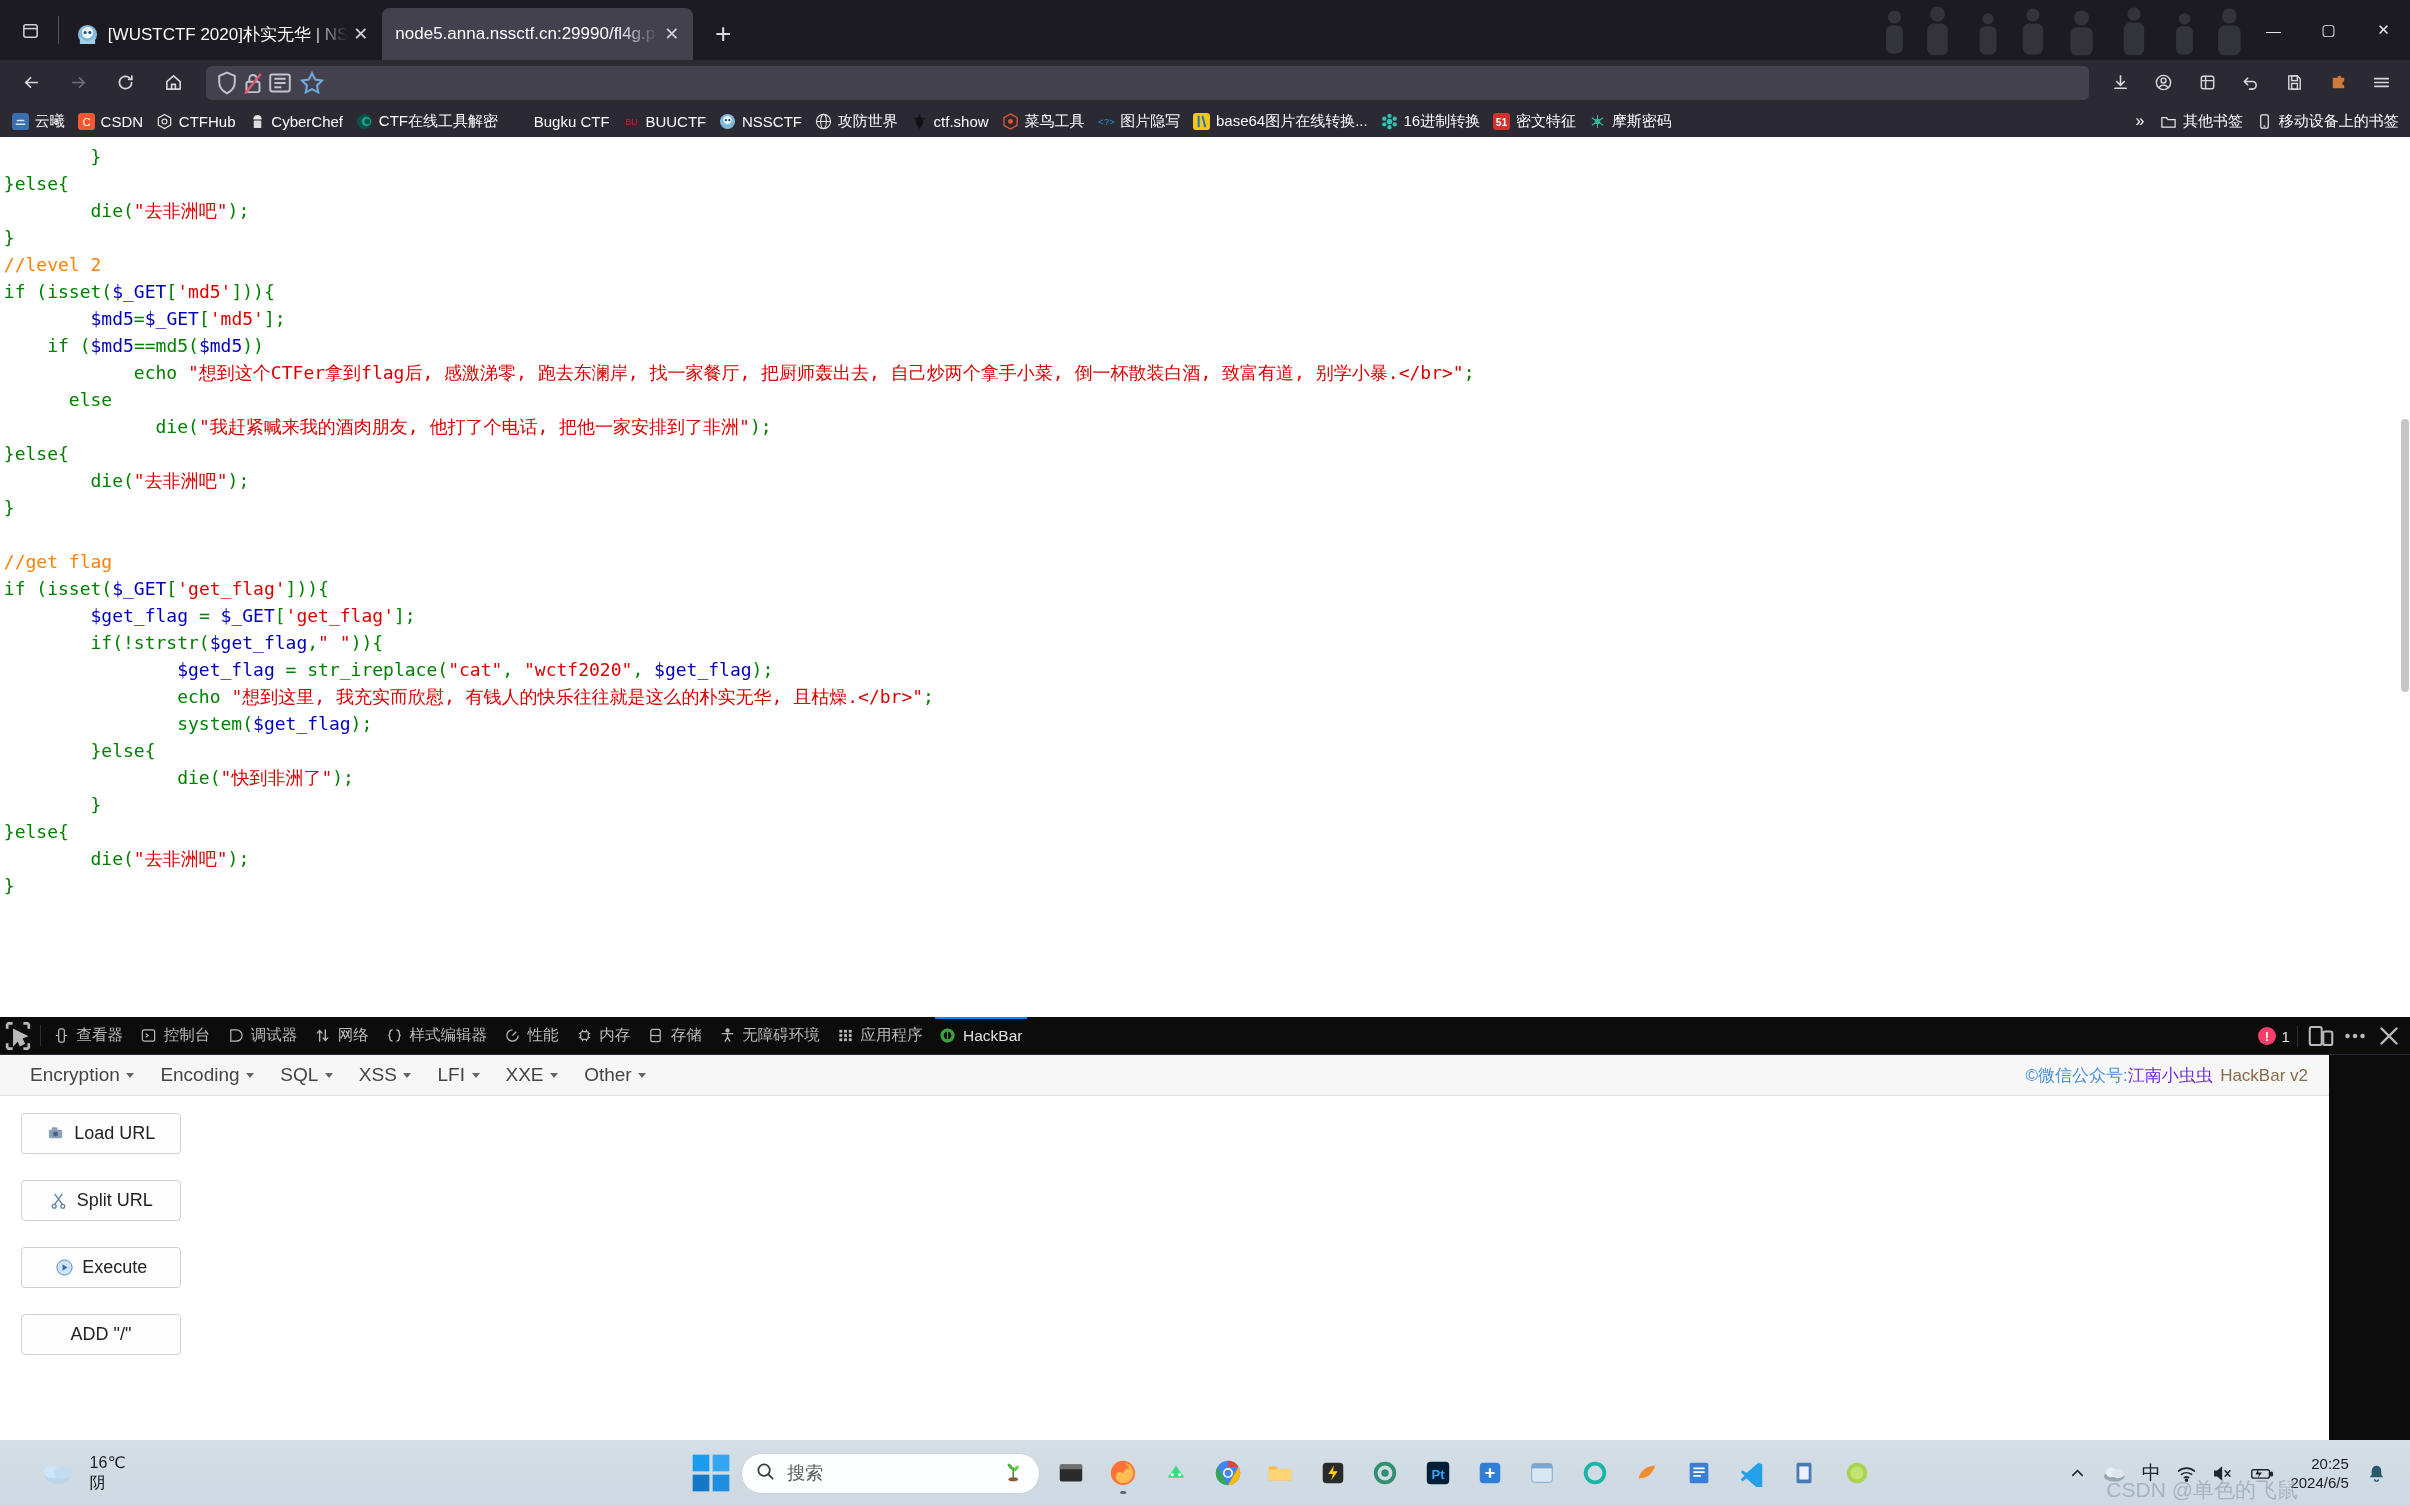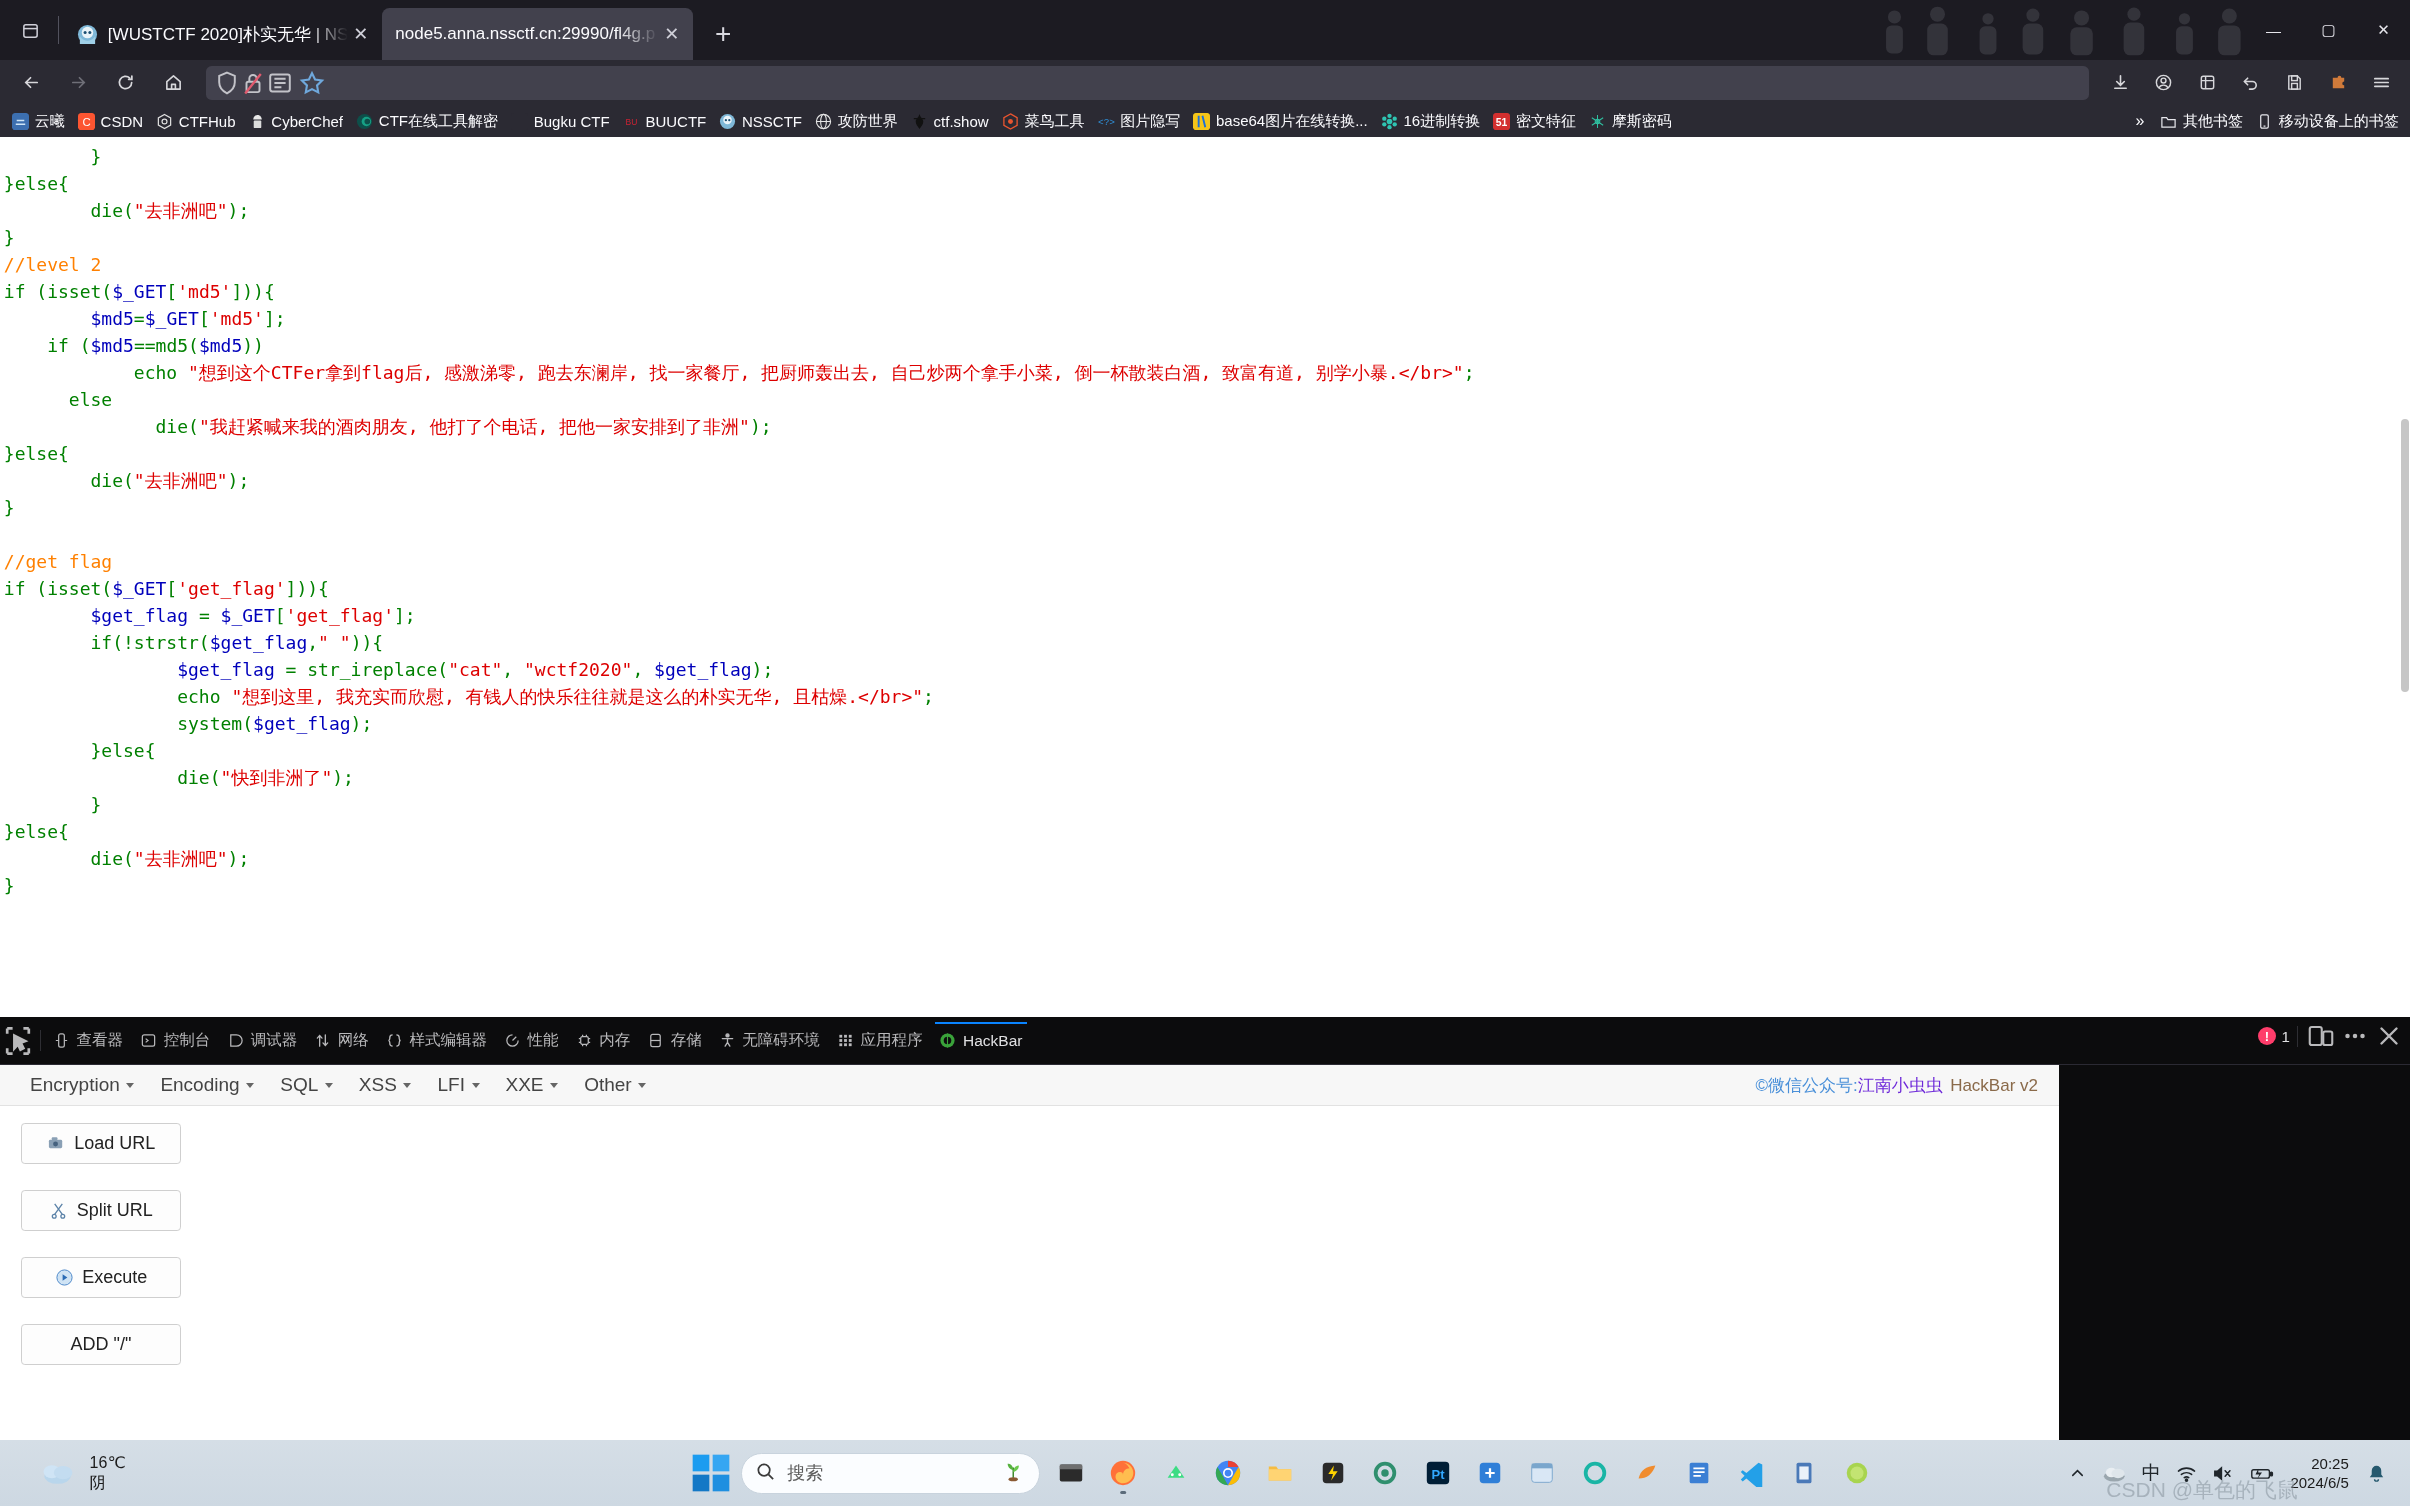--- a/index.html
+++ b/index.html
@@ -127,21 +127,21 @@
     position:absolute; right:0; top:0; width:13px; height:759px; background:#fff;
   }
   .pg-scroll .thumb {
     position:absolute; right:1.9px; top:282px; width:8.5px; height:273px;
     background:#c6c6c6; border-radius:4.7px;
   }
 
   
   .devtools { width:2411px; height:424px; background:#0c0c0d; color:#e0e0e2; position:relative; }
   .dt-tabbar {
-    height:48px; background:#0c0c0d; display:flex; align-items:center;
+    height:38px; background:#0c0c0d; display:flex; align-items:center;
     border-bottom:0.9px solid #2b2a33; position:relative;
   }
   .dt-pick {
     width:36px; height:38px; display:flex; align-items:center; justify-content:center;
     color:#b9b9bb;
   }
   .dt-sep { width:0.9px; height:21px; background:#2e2e33; margin:0 3.8px; }
   .dt-tab {
     display:flex; align-items:center; height:38px; padding:0 8.5px; gap:6.6px;
     color:#b9b9bb; font-size:15.5px; white-space:nowrap; position:relative;
@@ -153,21 +153,21 @@
   .dt-tab .dti { width:17px; height:17px; display:flex; align-items:center; justify-content:center; }
   .dt-right { position:absolute; right:7.5px; top:0; height:38px; display:flex; align-items:center; gap:3.8px; }
   .err-badge { display:flex; align-items:center; gap:5.6px; color:#e0e0e2; font-size:15px; }
   .err-dot {
     width:18px; height:18px; border-radius:50%; background:#ff3d6b; color:#fff;
     font-size:13px; font-weight:700; display:flex; align-items:center; justify-content:center;
   }
   .dt-ic { width:30px; height:30px; display:flex; align-items:center; justify-content:center; color:#b9b9bb; }
 
   
-  .hb { background:#fff; height:386px; width:2059px; color:#222; position:relative; }
+  .hb { background:#fff; height:386px; width:2329px; color:#222; position:relative; }
   .hb-menu {
     height:41px; background:#f7f7f7; border-bottom:0.9px solid #e2e2e2;
     display:flex; align-items:center; padding-left:17px; position:relative;
   }
   .hb-menu .mi {
     font-size:19px; color:#444; padding:0 13px; display:flex; align-items:center; gap:6.6px;
   }
   .hb-menu .caret { border-left:4.7px solid transparent; border-right:4.7px solid transparent; border-top:5.6px solid #666; }
   .hb-credit {
     position:absolute; right:21px; top:0; height:41px; display:flex; align-items:center;

